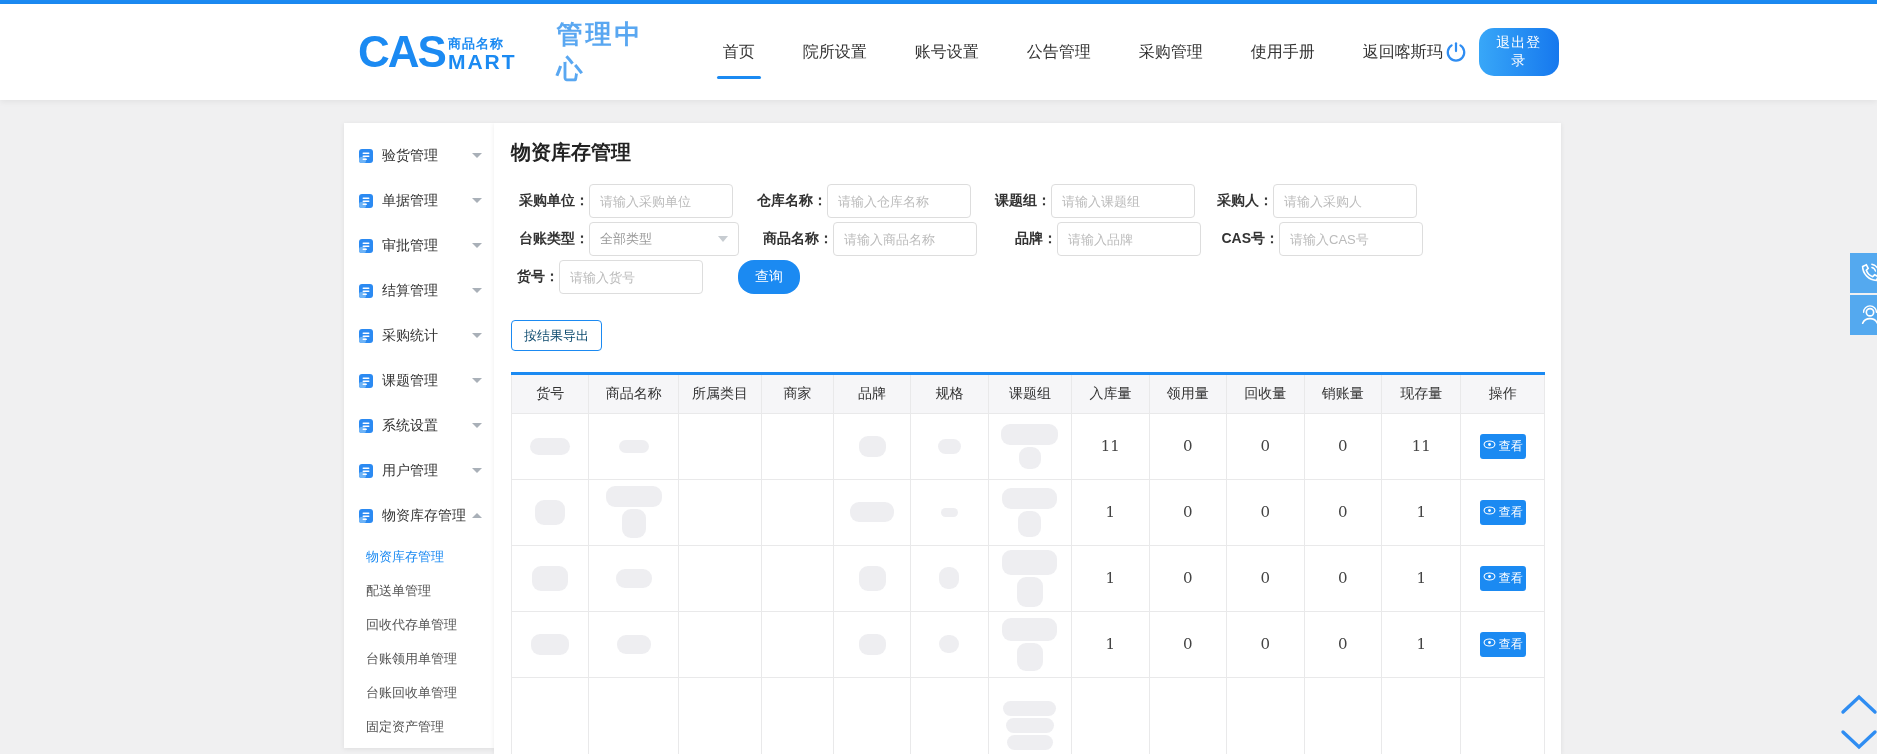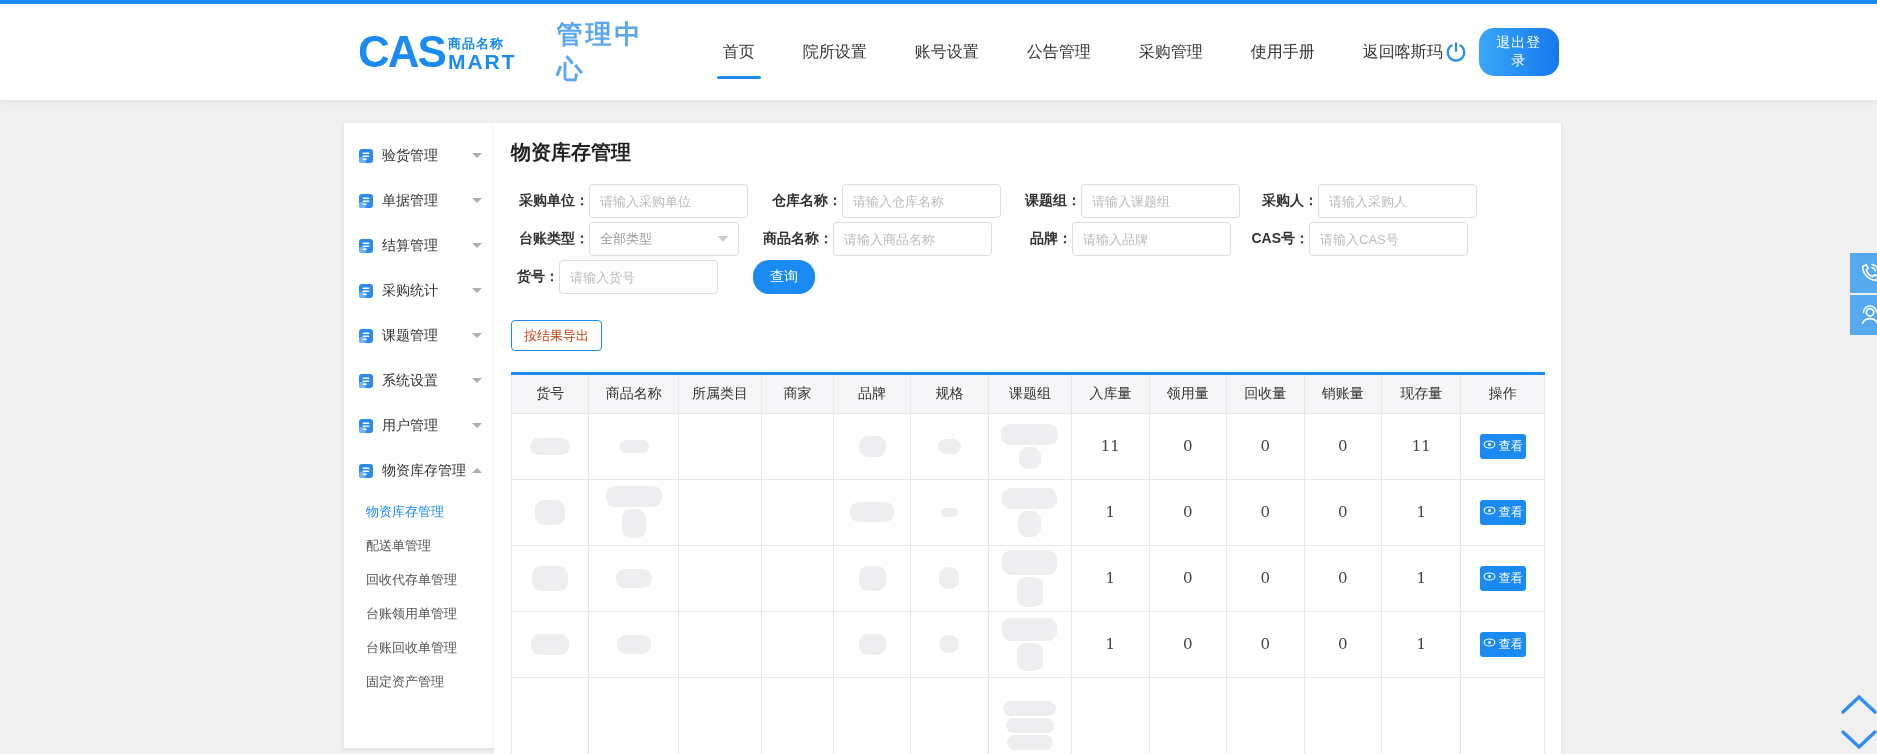--- a/index.html
+++ b/index.html
@@ -39,31 +39,31 @@
     cursor:pointer; white-space:nowrap; }
   .sub-item.active { color:#1b8af2; }
 
   
   .main-panel { position:absolute; left:494px; top:123px; width:1067px; bottom:0;
     background:#fff; box-shadow:0 1px 5px rgba(0,0,0,.08); padding:16px 16px 0 17px; overflow:hidden; }
   .page-title { font-size:20px; font-weight:700; color:#222; margin-bottom:18px; }
   .filter-row { display:flex; align-items:center; margin-bottom:4px; }
   .filter-field { display:flex; align-items:center; margin-right:16px; }
   .f-label { font-size:14px; font-weight:700; color:#333; text-align:right; white-space:nowrap; }
-  .f-input { width:159px; height:34px; border:1px solid #ddd; border-radius:4px; padding:0 10px;
+  .f-input { width:144px; height:34px; border:1px solid #ddd; border-radius:4px; padding:0 10px;
     font-size:13px; color:#333; outline:none; font-family:inherit; }
   .f-input::placeholder { color:#bbb; }
   .select-box { width:150px; height:34px; border:1px solid #ddd; border-radius:4px;
     display:flex; align-items:center; padding:0 10px; cursor:pointer; background:#fff; }
   .select-box .sel-val { flex:1; font-size:13px; color:#999; }
   .sel-caret { width:0; height:0; border-left:5px solid transparent; border-right:5px solid transparent;
     border-top:6px solid #c7ccd1; }
   .search-btn { background:#1b8af2; color:#fff; border:none; border-radius:16px; height:34px;
     padding:0 17px; font-size:14px; cursor:pointer; margin-left:19px; font-family:inherit; }
-  .export-btn { margin-top:22px; background:#fff; color:#c2410c; border:1px solid #1b8af2;
+  .export-btn { margin-top:22px; background:#fff; color:#0c4a6e; border:1px solid #1b8af2;
     border-radius:4px; height:31px; padding:0 12px; font-size:13px; cursor:pointer; font-family:inherit; }
 
   
   .table-wrap { margin-top:21px; border-top:3px solid #1b8af2; }
   table { width:100%; border-collapse:collapse; table-layout:fixed; }
   th { background:#f6f6f8; border:1px solid #e9e9ea; border-top:none; height:38px;
     font-size:14px; font-weight:400; color:#333; }
   td { border:1px solid #e9e9ea; height:66px; text-align:center; vertical-align:middle; }
   tr:last-child td { height:96px; border-bottom:none; }
   .num-cell { font-family:"DejaVu Serif","Liberation Serif",serif; font-size:15px; color:#444; }
@@ -138,20 +138,31 @@
         <span class="caret down"></span>
       </div>
       <div class="side-item">
         <span class="doc-ic"><svg width="16" height="16" viewBox="0 0 16 16">
             <rect x="1" y="1" width="14" height="14" rx="3" fill="#2b8af2"></rect>
             <rect x="1" y="9" width="7" height="6" rx="2" fill="#6db3f7"></rect>
             <rect x="4.5" y="4.5" width="7" height="1.6" rx=".8" fill="#fff"></rect>
             <rect x="4.5" y="7.5" width="7" height="1.6" rx=".8" fill="#fff"></rect>
             <rect x="4.5" y="10.5" width="4.5" height="1.6" rx=".8" fill="#fff"></rect>
           </svg></span>
+        <span class="side-label">审批管理</span>
+        <span class="caret down"></span>
+      </div>
+      <div class="side-item">
+        <span class="doc-ic"><svg width="16" height="16" viewBox="0 0 16 16">
+            <rect x="1" y="1" width="14" height="14" rx="3" fill="#2b8af2"></rect>
+            <rect x="1" y="9" width="7" height="6" rx="2" fill="#6db3f7"></rect>
+            <rect x="4.5" y="4.5" width="7" height="1.6" rx=".8" fill="#fff"></rect>
+            <rect x="4.5" y="7.5" width="7" height="1.6" rx=".8" fill="#fff"></rect>
+            <rect x="4.5" y="10.5" width="4.5" height="1.6" rx=".8" fill="#fff"></rect>
+          </svg></span>
         <span class="side-label">结算管理</span>
         <span class="caret down"></span>
       </div>
       <div class="side-item">
         <span class="doc-ic"><svg width="16" height="16" viewBox="0 0 16 16">
             <rect x="1" y="1" width="14" height="14" rx="3" fill="#2b8af2"></rect>
             <rect x="1" y="9" width="7" height="6" rx="2" fill="#6db3f7"></rect>
             <rect x="4.5" y="4.5" width="7" height="1.6" rx=".8" fill="#fff"></rect>
             <rect x="4.5" y="7.5" width="7" height="1.6" rx=".8" fill="#fff"></rect>
             <rect x="4.5" y="10.5" width="4.5" height="1.6" rx=".8" fill="#fff"></rect>

